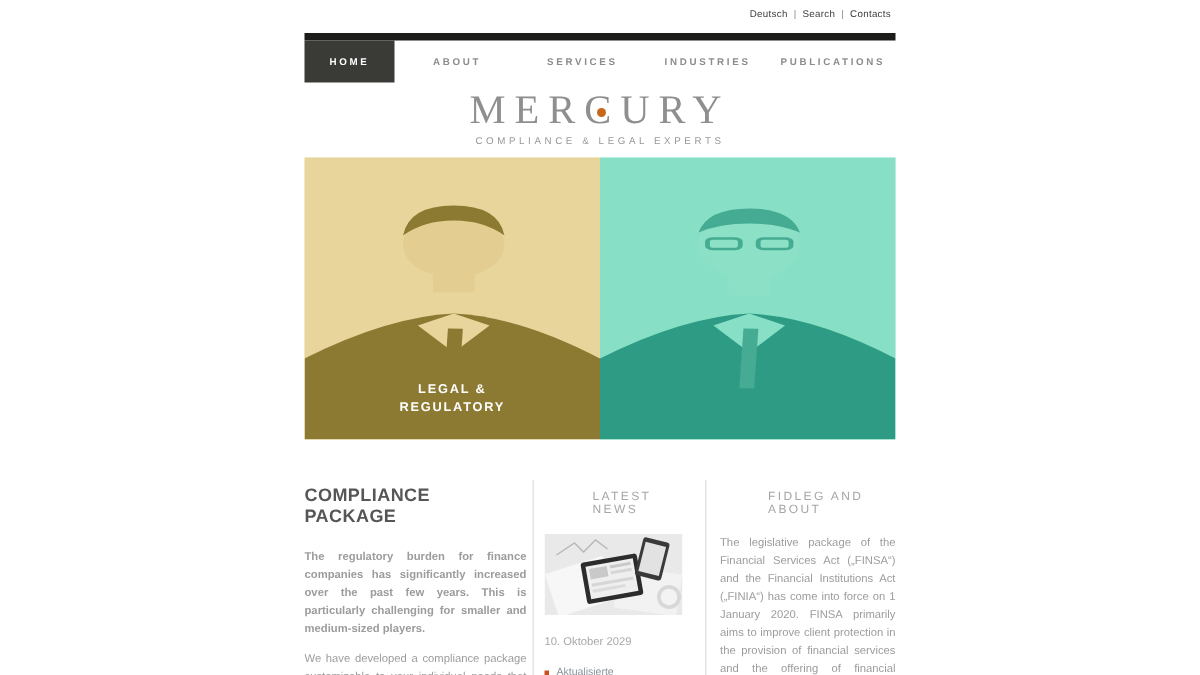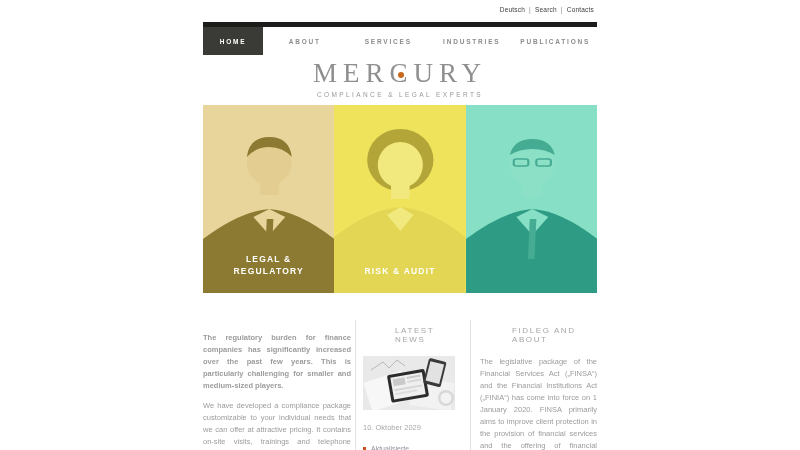--- a/index.html
+++ b/index.html
@@ -98,33 +98,20 @@
         <path d="M0,188 L0,134 Q28,106 50,104 Q72,106 99,134 L99,188 Z" fill="var(--cloth)"></path>
         <path d="M50,104 L38,112 L50,130 L62,112 Z" fill="var(--bg)"></path>
         <rect x="47.5" y="114" width="5" height="40" fill="var(--hair)" transform="rotate(2 50 130)"></rect>
       </svg>
       <div class="tile-label">
         <div>LEGAL &amp;</div>
         <div>REGULATORY</div>
       </div>
     </div>
 
-    <div class="tile" style="--bg: #efe35c; --hair: #b3a538; --face: #f1e87e; --cloth: #e2d654;">
-      <svg viewBox="0 0 99 188" preserveAspectRatio="none">
-        <rect x="0" y="0" width="99" height="188" fill="var(--bg)"></rect>
-        <ellipse cx="50" cy="55" rx="25" ry="31" fill="var(--hair)"></ellipse>
-        <ellipse cx="50" cy="60" rx="17" ry="23" fill="var(--face)"></ellipse>
-        <rect x="43" y="78" width="14" height="16" fill="var(--face)"></rect>
-        <path d="M0,188 L0,132 Q28,104 50,102 Q72,104 99,132 L99,188 Z" fill="var(--cloth)"></path>
-        <path d="M50,102 L40,110 L50,126 L60,110 Z" fill="var(--face)"></path>
-      </svg>
-      <div class="tile-label">
-        <div>RISK &amp; AUDIT</div>
-      </div>
-    </div>
 
     <div class="tile" style="--bg: #87e0c5; --hair: #45ab92; --face: #8ce0c6; --cloth: #2e9c85;">
       <svg viewBox="0 0 99 188" preserveAspectRatio="none">
         <rect x="0" y="0" width="99" height="188" fill="var(--bg)"></rect>
         <ellipse cx="50" cy="58" rx="17" ry="23" fill="var(--face)"></ellipse>
         <path d="M33,50 Q36,34 50,34 Q64,34 67,50 Q60,44 50,44 Q40,44 33,50 Z" fill="var(--hair)"></path>
         <rect x="36" y="54" width="11" height="7" rx="2" fill="none" stroke="var(--hair)" stroke-width="1.6"></rect>
         <rect x="53" y="54" width="11" height="7" rx="2" fill="none" stroke="var(--hair)" stroke-width="1.6"></rect>
         <rect x="43" y="78" width="14" height="14" fill="var(--face)"></rect>
         <path d="M0,188 L0,134 Q28,106 50,104 Q72,106 99,134 L99,188 Z" fill="var(--cloth)"></path>
@@ -133,20 +120,21 @@
       </svg>
     </div>
 
   </div>
 
   <div class="content">
     <div class="vdiv vdiv1"></div>
     <div class="vdiv vdiv2"></div>
 
     <div class="col1">
+      <h2>COMPLIANCE PACKAGE</h2>
       <p class="para first">The regulatory burden for finance companies has significantly increased over the past few years. This is particularly challenging for smaller and medium-sized players.</p>
       <p class="para second">We have developed a compliance package customizable to your individual needs that we can offer at attractive pricing. It contains on-site visits, trainings and telephone support from our experts.</p>
 
     </div>
 
     <div class="col2">
       <div class="minihead">LATEST NEWS</div>
       <svg class="newsimg" viewBox="0 0 92 54">
         <rect x="0" y="0" width="92" height="54" fill="#e9e9e9"></rect>
         <rect x="4" y="20" width="40" height="30" fill="#f7f7f7" transform="rotate(-18 24 35)"></rect>

